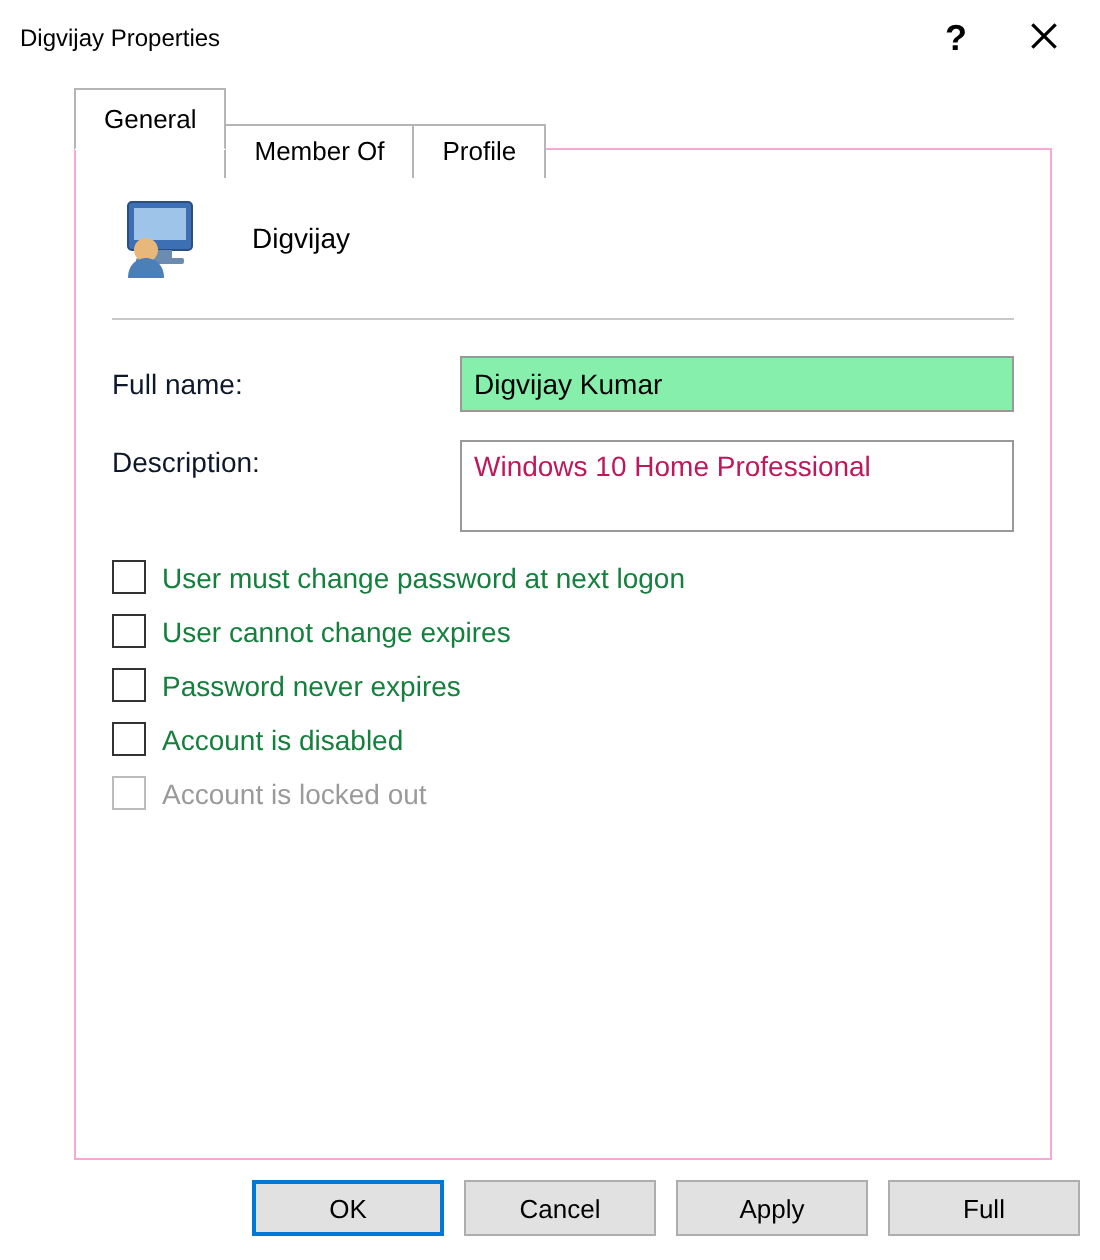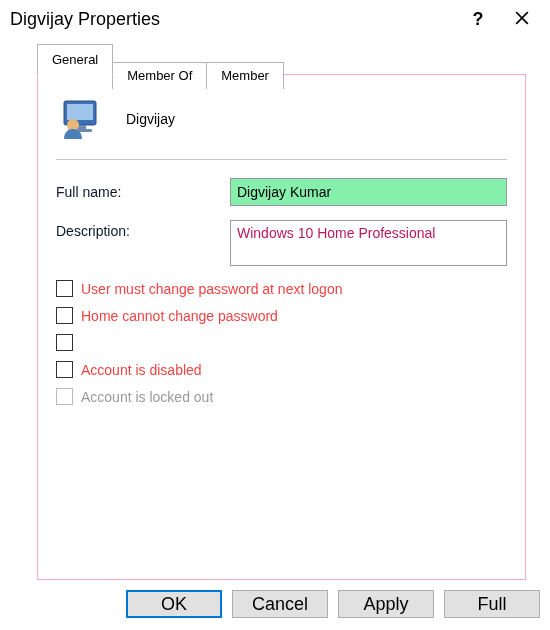--- a/index.html
+++ b/index.html
@@ -23,21 +23,21 @@
       flex-direction: column;
     }
     .titlebar {
       height: 38px;
       display: flex;
       align-items: center;
       padding: 0 6px 0 10px;
     }
     .titlebar .title {
       flex: 1;
-      font-size: 18px;
+      font-size: 12px;
       color: #000;
     }
     .titlebar .tb-btn {
       width: 44px;
       height: 30px;
       display: flex;
       align-items: center;
       justify-content: center;
       color: #000;
     }
@@ -166,41 +166,41 @@
       height: 17px;
       border: 1.5px solid #333;
       background: #fff;
       flex-shrink: 0;
     }
     .check-row.disabled .cbox {
       border-color: #bcbcbc;
     }
     .check-row .cb-label {
       font-size: 14px;
-      color: #ef4444;
+      color: #15803d;
     }
     .check-row.disabled .cb-label {
       color: #9a9a9a;
     }
     .button-bar {
       display: flex;
       justify-content: flex-end;
       gap: 10px;
       padding: 10px 10px 12px 10px;
     }
     .btn {
       width: 96px;
       height: 28px;
       border: 1px solid #aeaeae;
       background: #e1e1e1;
       color: #000;
       display: flex;
       align-items: center;
       justify-content: center;
-      font-size: 18px;
+      font-size: 13px;
     }
     .btn.default {
       border: 2px solid #0078d7;
       background: #e1e1e1;
     }
   </style>
 </head>
 <body>
 
 <div class="window">
@@ -218,21 +218,21 @@
         </svg>
       </span>
     </div>
   </div>
 
   <div class="body-area">
 
     <div class="tabstrip">
       <div class="tab active">General</div>
       <div class="tab inactive">Member Of</div>
-      <div class="tab inactive">Member</div>
+      <div class="tab inactive">Profile</div>
     </div>
 
     <div class="tabpanel">
 
       <div class="user-row">
         <div class="user-icon">
           <svg width="48" height="48" viewBox="0 0 48 48">
             <rect x="6" y="6" width="32" height="24" rx="2" fill="#3d6fb5" stroke="#2a4e80" stroke-width="1"></rect>
             <rect x="9" y="9" width="26" height="16" fill="#9fc4ea"></rect>
             <rect x="16" y="30" width="12" height="4" fill="#6b8bb0"></rect>
@@ -256,24 +256,25 @@
         <textarea class="form-textarea" style="">Windows 10 Home Professional</textarea>
       </div>
 
       <div class="checks">
         <div class="check-row">
           <div class="cbox"></div>
           <div class="cb-label">User must change password at next logon</div>
         </div>
         <div class="check-row">
           <div class="cbox"></div>
-          <div class="cb-label">Home cannot change password</div>
-        </div>
-        <div class="check-row">
-          <div class="cbox"></div>
+          <div class="cb-label">User cannot change expires</div>
+        </div>
+        <div class="check-row">
+          <div class="cbox"></div>
+          <div class="cb-label">Password never expires</div>
         </div>
         <div class="check-row">
           <div class="cbox"></div>
           <div class="cb-label">Account is disabled</div>
         </div>
         <div class="check-row disabled">
           <div class="cbox"></div>
           <div class="cb-label">Account is locked out</div>
         </div>
       </div>

